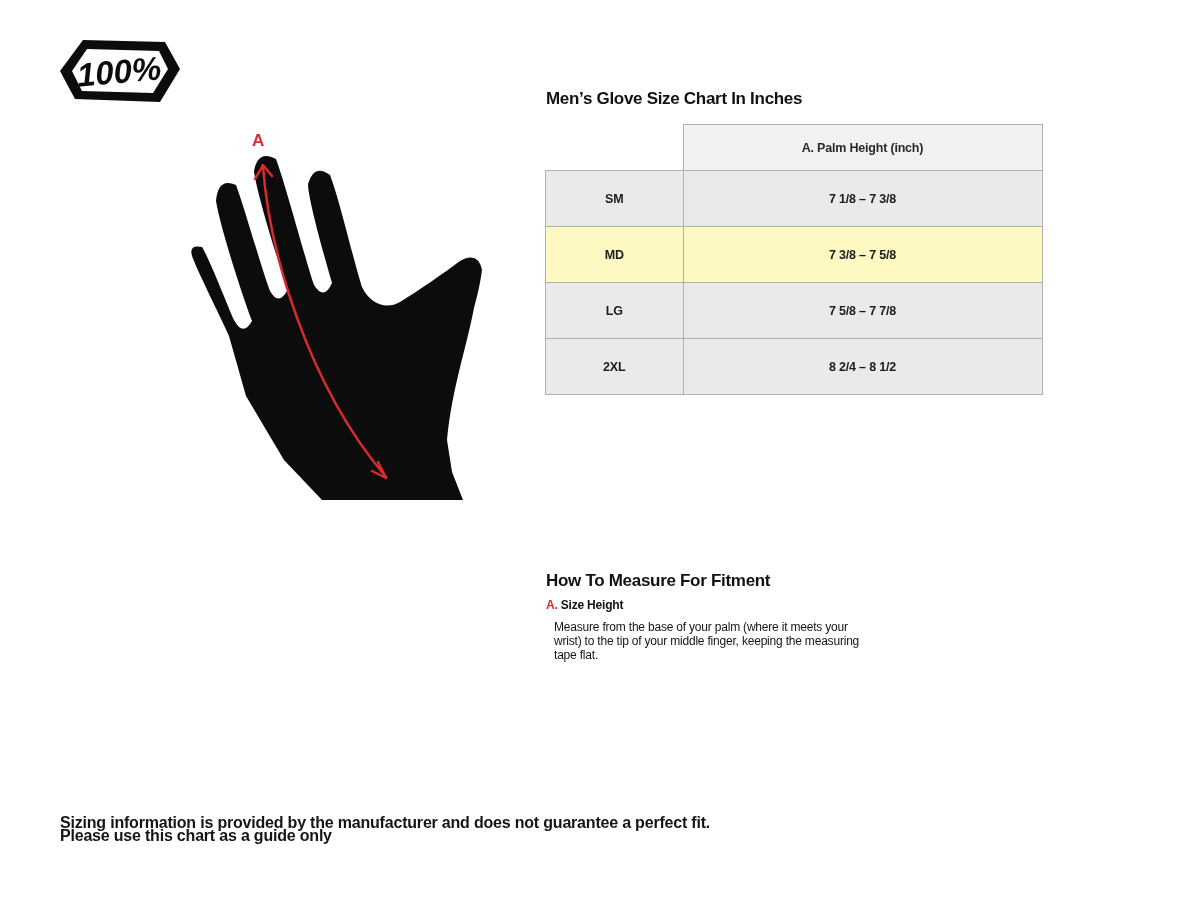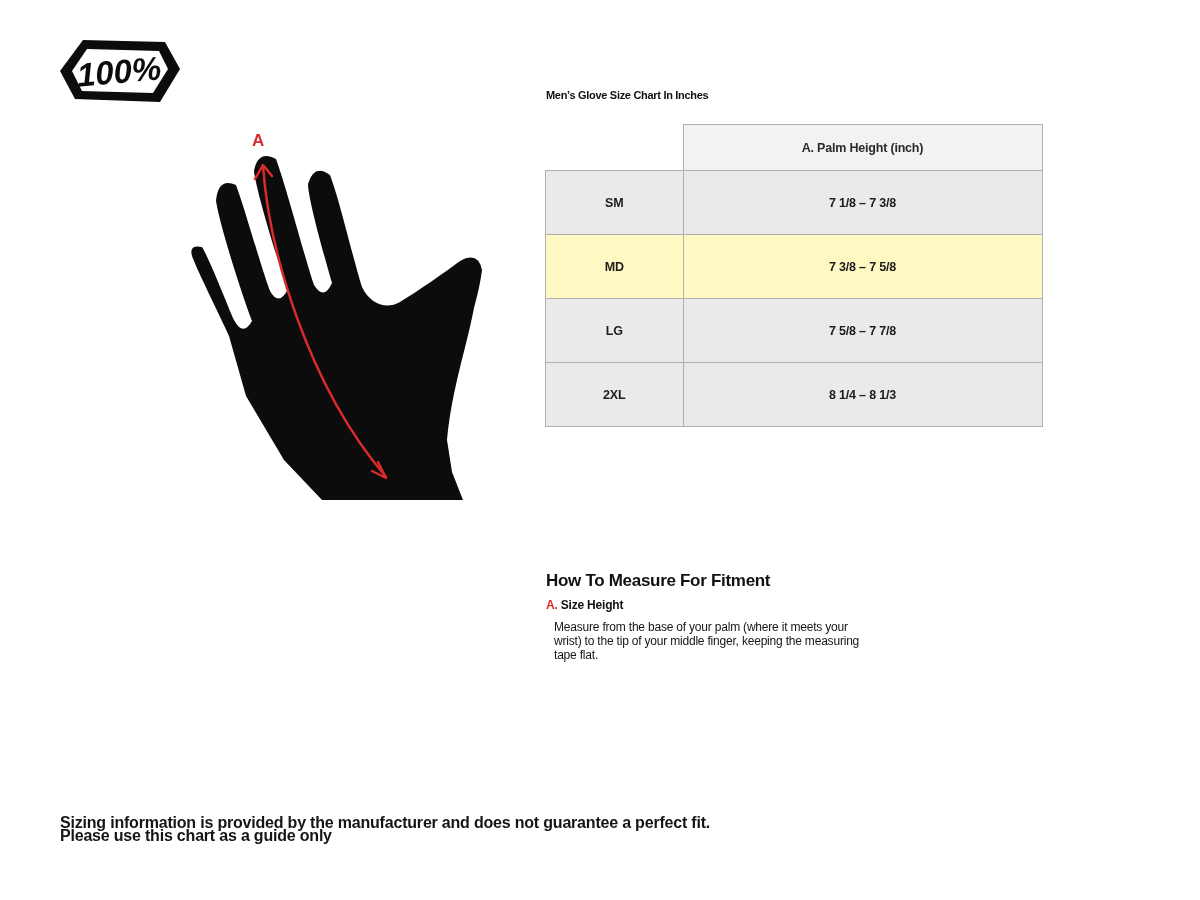--- a/index.html
+++ b/index.html
@@ -7,30 +7,30 @@
   .page{position:relative;width:1200px;height:900px;background:#fff;overflow:hidden;}
 
   
   .logo{position:absolute;left:60px;top:38px;width:121px;height:67px;}
 
   
   .glove{position:absolute;left:185px;top:140px;width:320px;height:365px;}
   .label-a{position:absolute;left:252px;top:131px;font-size:17px;font-weight:700;color:var(--accent,#d92b2b);}
 
   
-  .chart-title{position:absolute;left:546px;top:89px;font-size:11px;font-weight:700;letter-spacing:-0.3px;color:#111;}
+  .chart-title{position:absolute;left:546px;top:89px;font-size:17px;font-weight:700;letter-spacing:-0.3px;color:#111;}
   .size-table{position:absolute;left:545px;top:124px;width:447px;border-collapse:collapse;table-layout:fixed;}
   .size-table td{border:1px solid var(--border,#b0b0b0);text-align:center;vertical-align:middle;
     font-size:12.5px;font-weight:700;color:#1c1c1c;letter-spacing:-0.2px;padding:12px;}
   .size-table .corner{border:none;background:transparent;}
   .size-table .col-size{width:113px;}
   .size-table .col-range{width:334px;}
   .size-table tr.head{height:46px;}
   .size-table tr.head .head-cell{background:var(--header_gray,#f2f2f2);color:#2a2a2a;}
-  .size-table tr.data{height:64px;}
+  .size-table tr.data{height:56px;}
   .size-table tr.data.odd td{background:var(--row_gray,#eaeaea);}
   .size-table tr.data.even td{background:#fef9c3;}
 
   
   .measure-heading{position:absolute;left:546px;top:571px;font-size:17px;font-weight:700;letter-spacing:-0.3px;color:#111;}
   .measure-item{position:absolute;left:546px;top:598px;font-size:12px;font-weight:700;letter-spacing:-0.2px;color:#111;}
   .measure-item .letter{color:var(--accent,#d92b2b);}
   .measure-desc{position:absolute;left:546px;top:612px;width:345px;font-size:12px;line-height:14px;
     letter-spacing:-0.2px;color:#151515;white-space:pre-line;margin:8px;}
 
@@ -91,21 +91,21 @@
     <tr class="data even">
       <td>MD</td>
       <td>7 3/8 – 7 5/8</td>
     </tr>
     <tr class="data odd">
       <td>LG</td>
       <td>7 5/8 – 7 7/8</td>
     </tr>
     <tr class="data odd">
       <td>2XL</td>
-      <td>8 1/4 – 8 1/3</td>
+      <td>8 2/4 – 8 1/2</td>
     </tr>
   </tbody>
     </table>
 
   <div class="measure-heading">How To Measure For Fitment</div>
   <div class="measure-item">
     <span class="letter">A.</span>
     <span>Size Height</span>
   </div>
   <p class="measure-desc">Measure from the base of your palm (where it meets your

